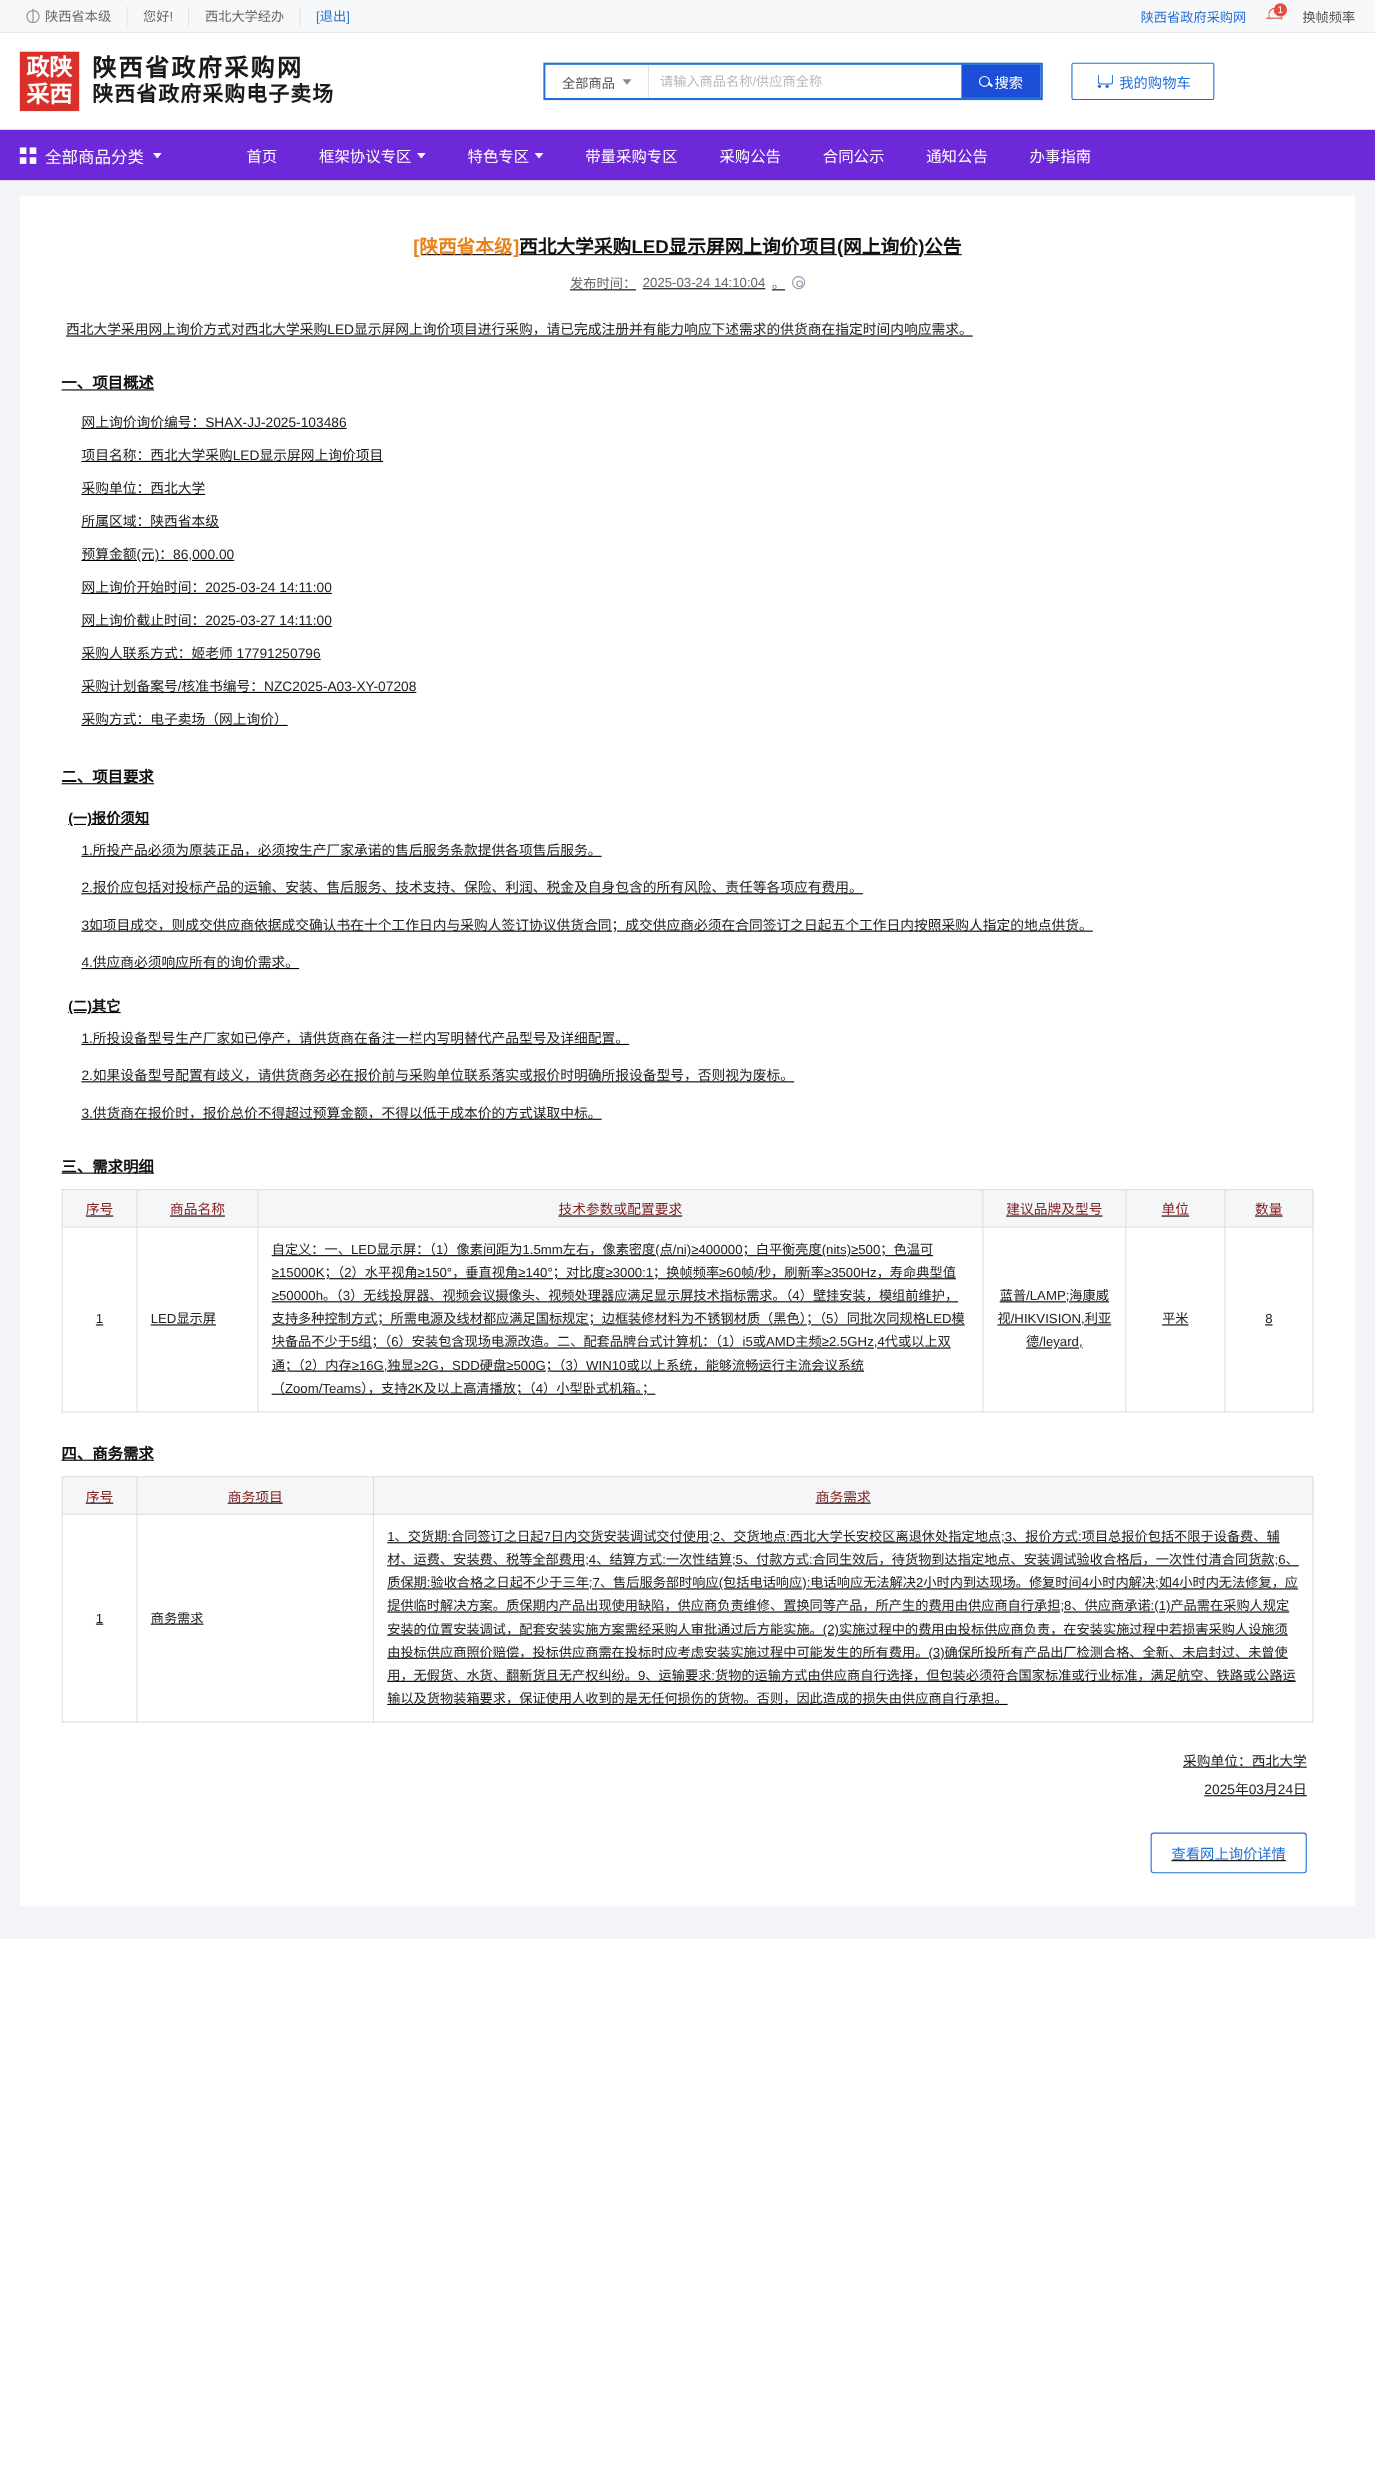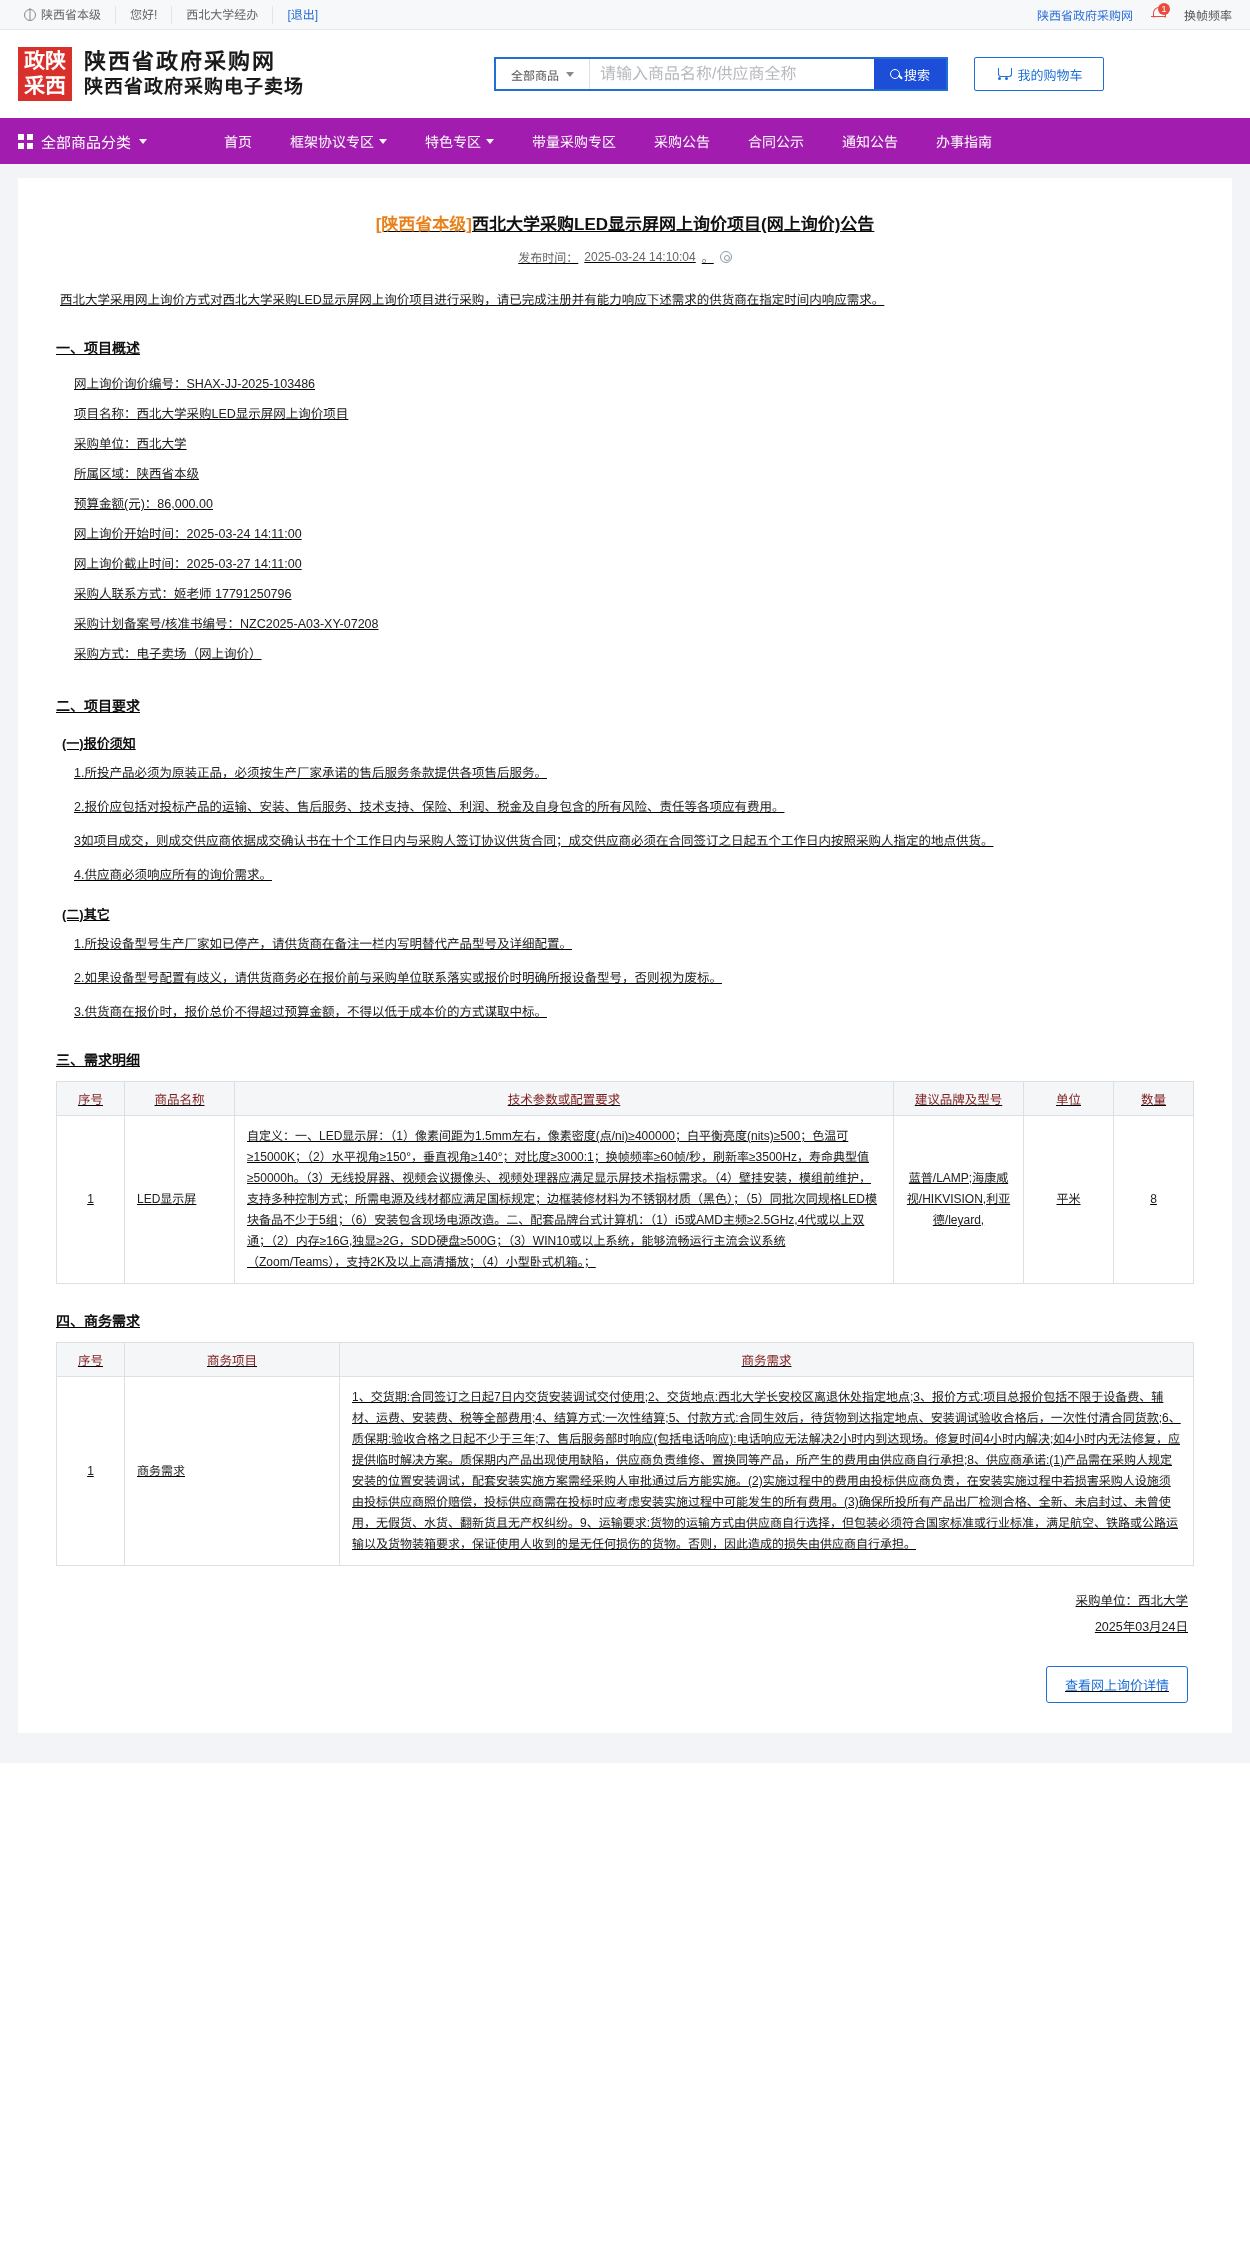--- a/index.html
+++ b/index.html
@@ -144,21 +144,21 @@
     display: flex; align-items: center; justify-content: center;
     gap: 4px;
     border-right: 1px solid #dfe2e6;
     background: #fff;
     cursor: pointer;
   }
   .search-input {
     flex: 1;
     border: none;
     outline: none;
-    font-size: 16px;
+    font-size: 12px;
     padding: 0 10px;
     color: #0369a1;
   }
   .search-input::placeholder { color: #b6b9bd; }
   .search-btn {
     width: 72px;
     background: #1d4ed8;
     color: #fff;
     font-size: 13px;
     display: flex; align-items: center; justify-content: center;
@@ -211,21 +211,21 @@
     position: absolute; left: 2px; top: 9px;
     width: 3px; height: 3px;
     border-radius: 50%;
     background: #1f6fd6;
     box-shadow: 7px 0 0 #1f6fd6;
   }
 
   
   .nav {
     height: 46px;
-    background: #a21caf;
+    background: #6d28d9;
     display: flex;
     align-items: center;
     padding-left: 18px;
     color: #fff;
     font-size: 14px;
   }
   .nav .grid-ico {
     width: 15px; height: 15px;
     display: grid;
     grid-template-columns: 6px 6px;

